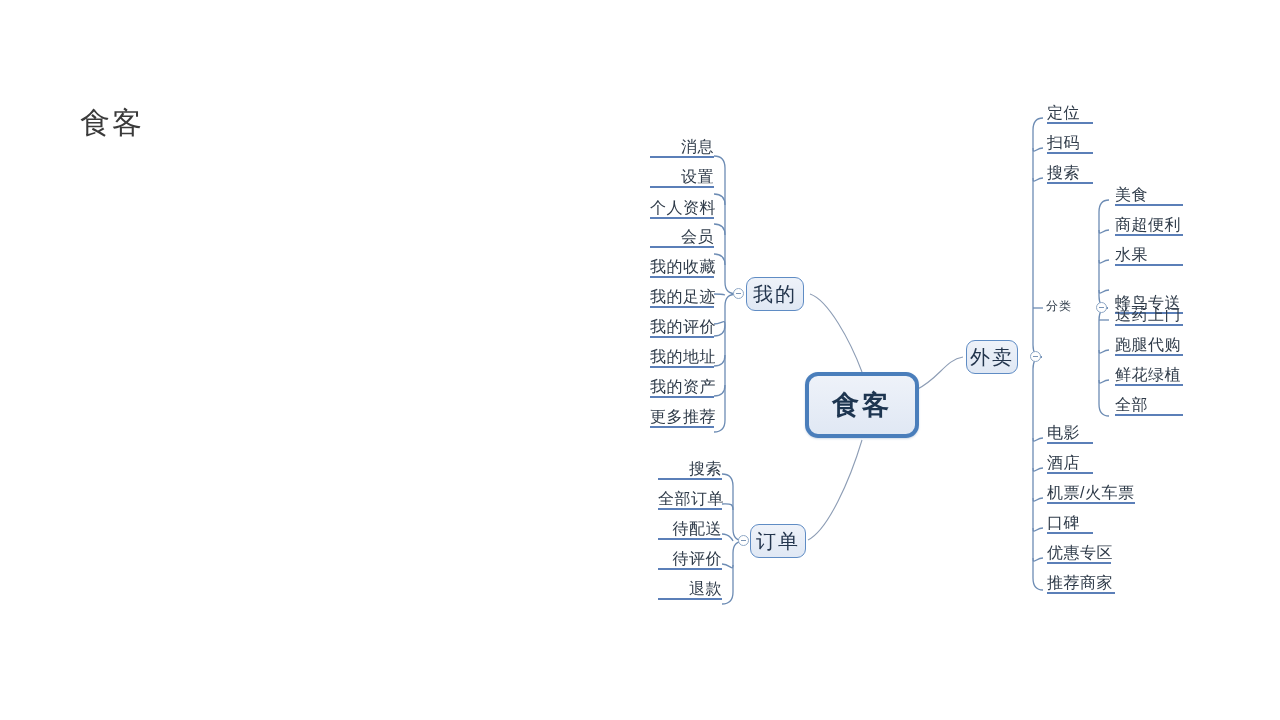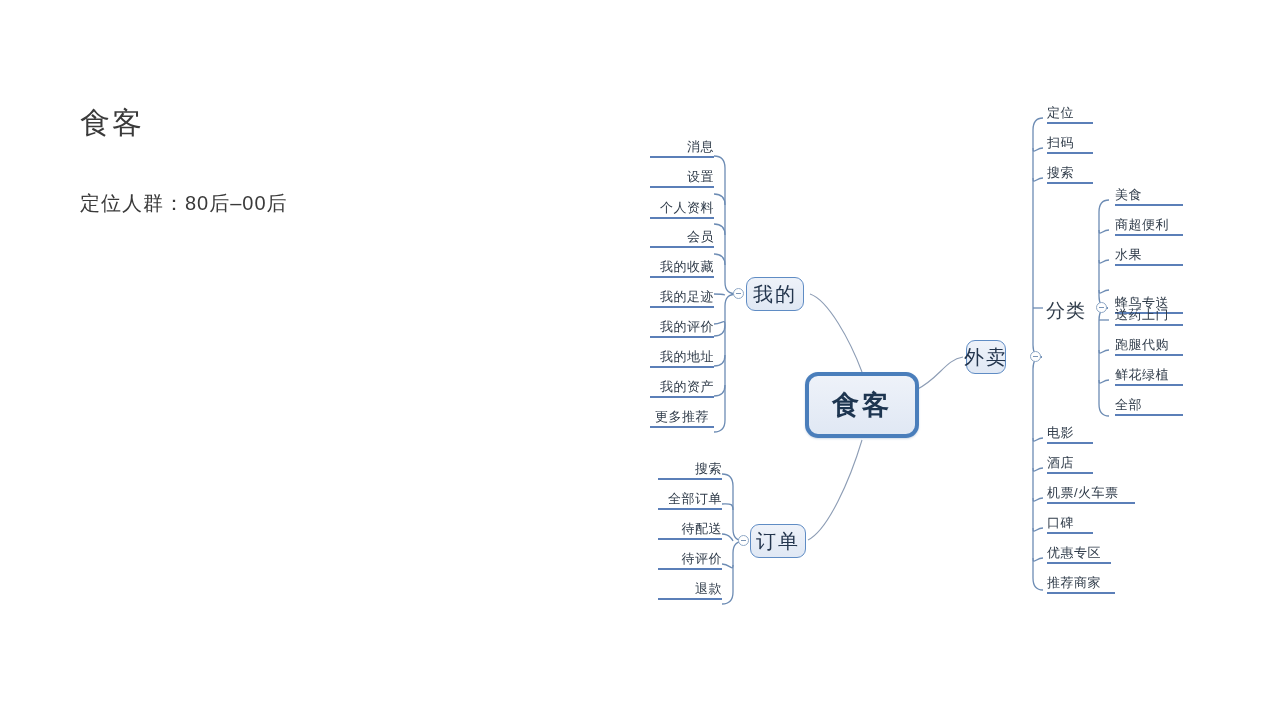--- a/index.html
+++ b/index.html
@@ -40,21 +40,21 @@
     box-shadow:0 1px 2px rgba(70,110,160,.25);
     color:#1d3550;
   }
   .node.lvl1{
     border:1.6px solid #5f8cc4;font-size:20px;letter-spacing:2px;
   }
 
   
   .leaf{
     position:absolute;box-sizing:border-box;
-    font-size:13px;color:#2f3b49;white-space:nowrap;
+    font-size:16px;color:#2f3b49;white-space:nowrap;
     border-bottom:2.2px solid #5b7fb8;
     padding-bottom:2px;line-height:15px;letter-spacing:0.5px;
   }
   .leaf.rt{text-align:right;}
   .leaf.lt{text-align:left;}
 
   .collapse{
     position:absolute;width:11px;height:11px;border-radius:50%;
     border:1px solid #8fa8c6;background:#ffffff;
     box-sizing:border-box;
@@ -64,21 +64,20 @@
     width:5px;height:1px;background:#7b95b5;
   }
 </style>
 </head>
 <body>
 
 <div id="root">
 
   <div class="desc-panel">
     <h1 class="desc-title">食客</h1>
-    <p class="desc-sub">定位人群：80后–00后</p>
   </div>
 
   <div id="map">
 
     <svg id="wires" viewBox="0 0 1280 720">
       <g fill="none" stroke="#8d9db5" stroke-width="1.1">
 
         <path d="M 862 372 C 850 340 828 300 810 294"></path>
 
         <path d="M 862 440 C 850 480 828 530 808 540"></path>
@@ -139,26 +138,26 @@
     <div class="node lvl1" style="left:746px;top:277px;width:58px;height:34px;">
       <span>我的</span>
     </div>
     <div class="collapse" style="left:733px;top:288px;"></div>
 
     <div class="node lvl1" style="left:750px;top:524px;width:56px;height:34px;">
       <span>订单</span>
     </div>
     <div class="collapse" style="left:738px;top:535px;"></div>
 
-    <div class="node lvl1" style="left:966px;top:340px;width:40px;height:34px;">
+    <div class="node lvl1" style="left:966px;top:340px;width:52px;height:34px;">
       <span>外卖</span>
     </div>
     <div class="collapse" style="left:1030px;top:351px;"></div>
 
-    <div style="position:absolute;left:1046px;top:298px;font-size:19px;color:#2f3b49;letter-spacing:1px;">
+    <div style="position:absolute;left:1046px;top:298px;font-size:12px;color:#2f3b49;letter-spacing:1px;">
       <span>分类</span>
     </div>
     <div class="collapse" style="left:1096px;top:302px;"></div>
 
     <div class="leaf rt" style="left:650px;top:139px;width:64px;text-align:right;">消息</div>
     <div class="leaf rt" style="left:650px;top:169px;width:64px;">设置</div>
     <div class="leaf rt" style="left:650px;top:200px;width:64px;">个人资料</div>
     <div class="leaf rt" style="left:650px;top:229px;width:64px;">会员</div>
     <div class="leaf rt" style="left:650px;top:259px;width:64px;">我的收藏</div>
     <div class="leaf rt" style="left:650px;top:289px;width:64px;">我的足迹</div>

